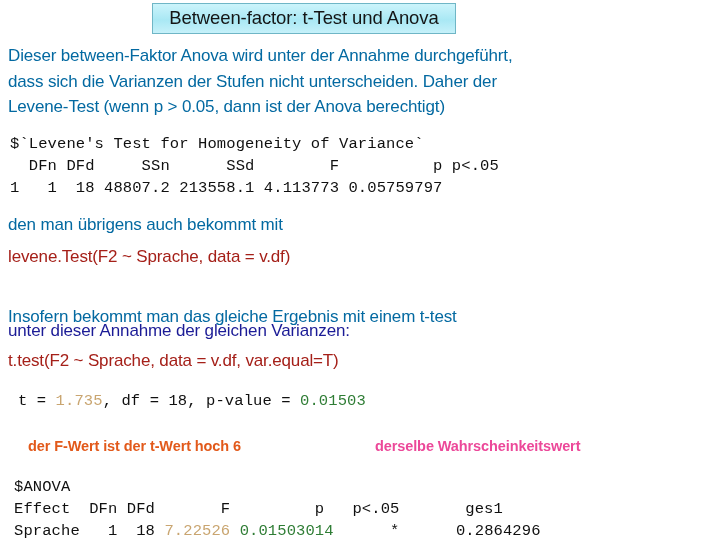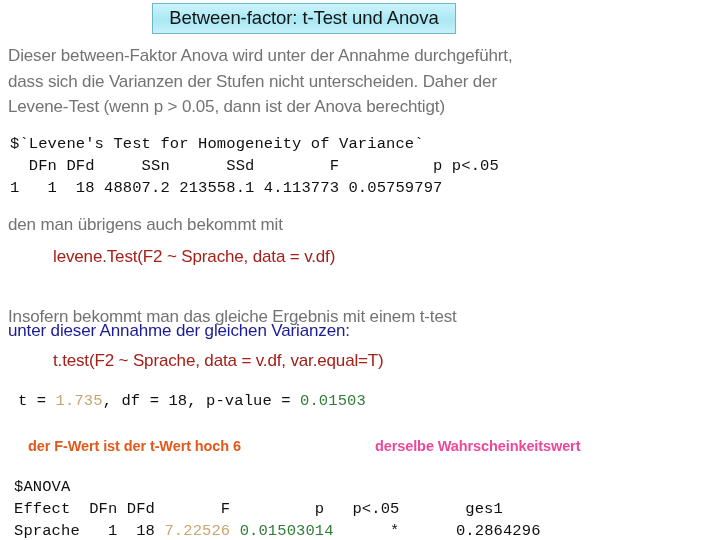--- a/index.html
+++ b/index.html
@@ -35,25 +35,25 @@
     letter-spacing: -0.1px;
     white-space: nowrap;
   }
 
   
   .prose {
     position: absolute;
     left: 8px;
     font-size: 17px;
     line-height: 25.5px;
-    color: #737373;
+    color: #0369a1;
     letter-spacing: -0.15px;
     white-space: pre;
   }
-  .prose.red   { color: #a52019; margin-left: 45px; }
+  .prose.red   { color: #a52019; }
   .prose.blue  { color: #1b1b96; }
 
   #para-intro  { top: 43px;  left: 8px; }
   #para-den    { top: 212px; left: 8px; }
   #code-levene-call { top: 244px; left: 8px; }
   #para-insofern { top: 304px; left: 8px; }
   #para-annahme  { top: 318px; left: 8px; }
   #code-ttest-call { top: 348px; left: 8px; }
 
   

